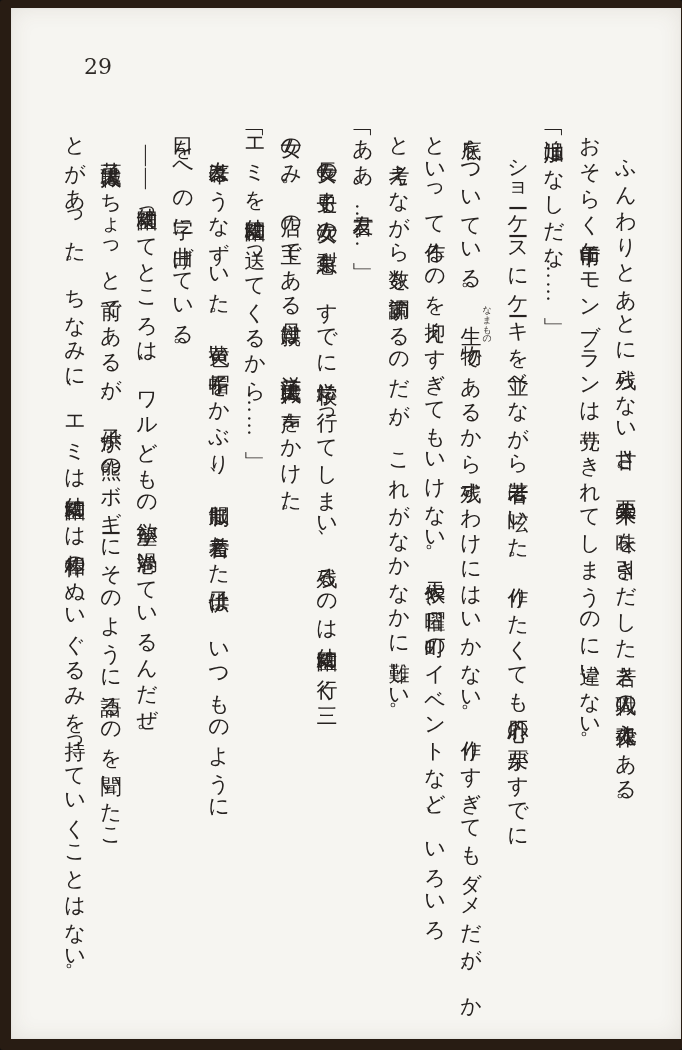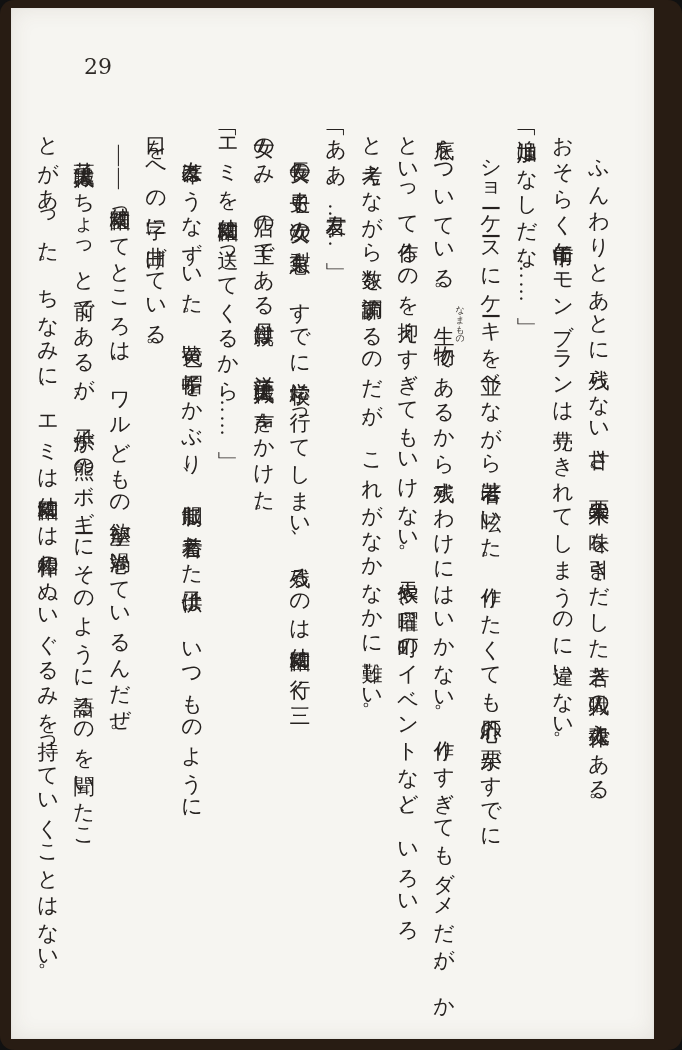--- a/index.html
+++ b/index.html
@@ -7,22 +7,22 @@
     padding: 0;
     background: #111;
     font-family: "Liberation Serif", "DejaVu Serif", serif;
   }
   .book-page {
     position: relative;
     width: 682px;
     height: 1050px;
     box-sizing: border-box;
     background: #281c13;
-    border-radius: 14px;
-    padding: 8px 28px 11px 11px;
+    border-radius: 3px;
+    padding: 8px 1px 11px 11px;
     overflow: hidden;
   }
   .paper {
     position: relative;
     width: 100%;
     height: 100%;
     background: #f6f5f1;
     box-shadow: inset 0 0 22px rgba(90,70,50,0.10), inset 0 0 3px rgba(0,0,0,0.06);
   }
   .page-number {

